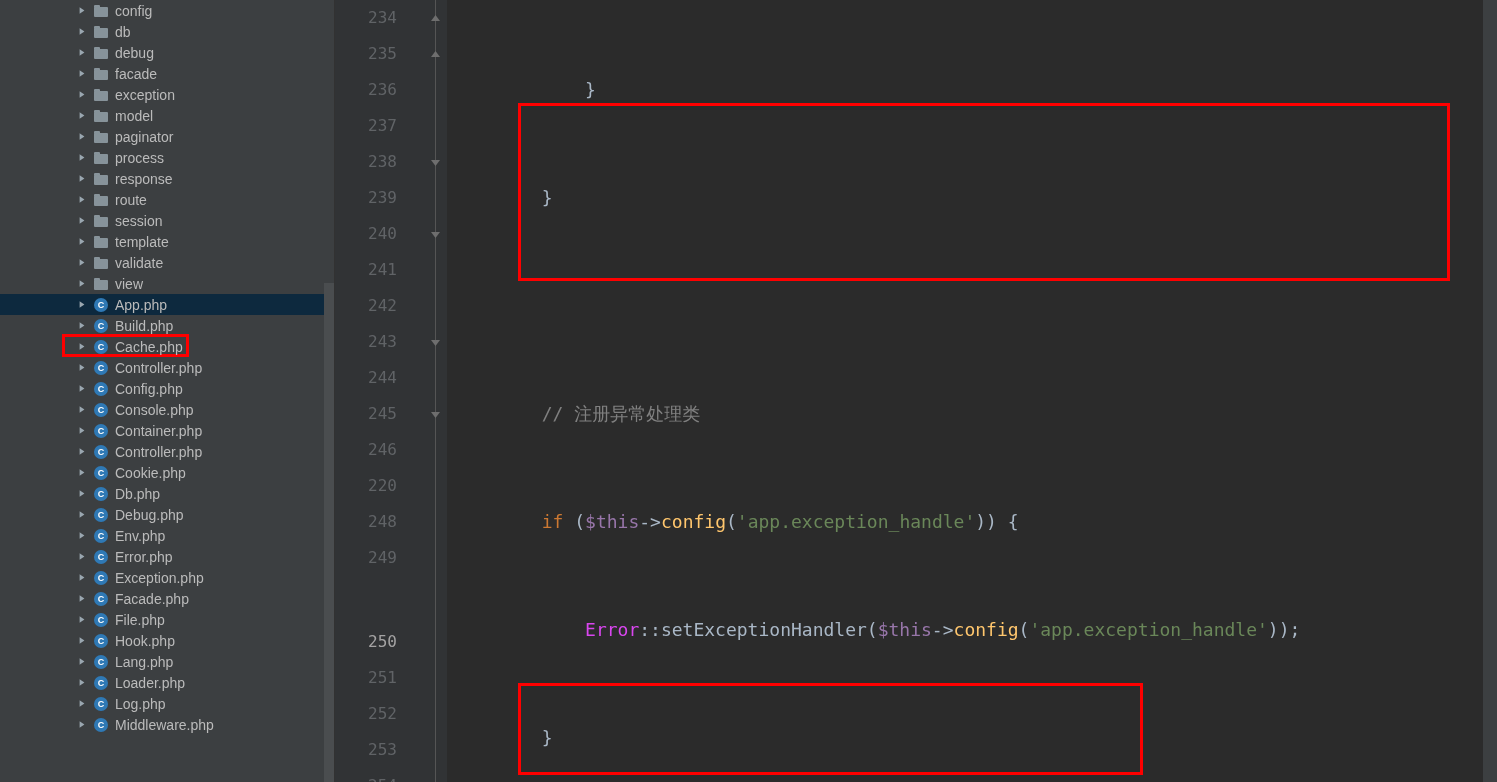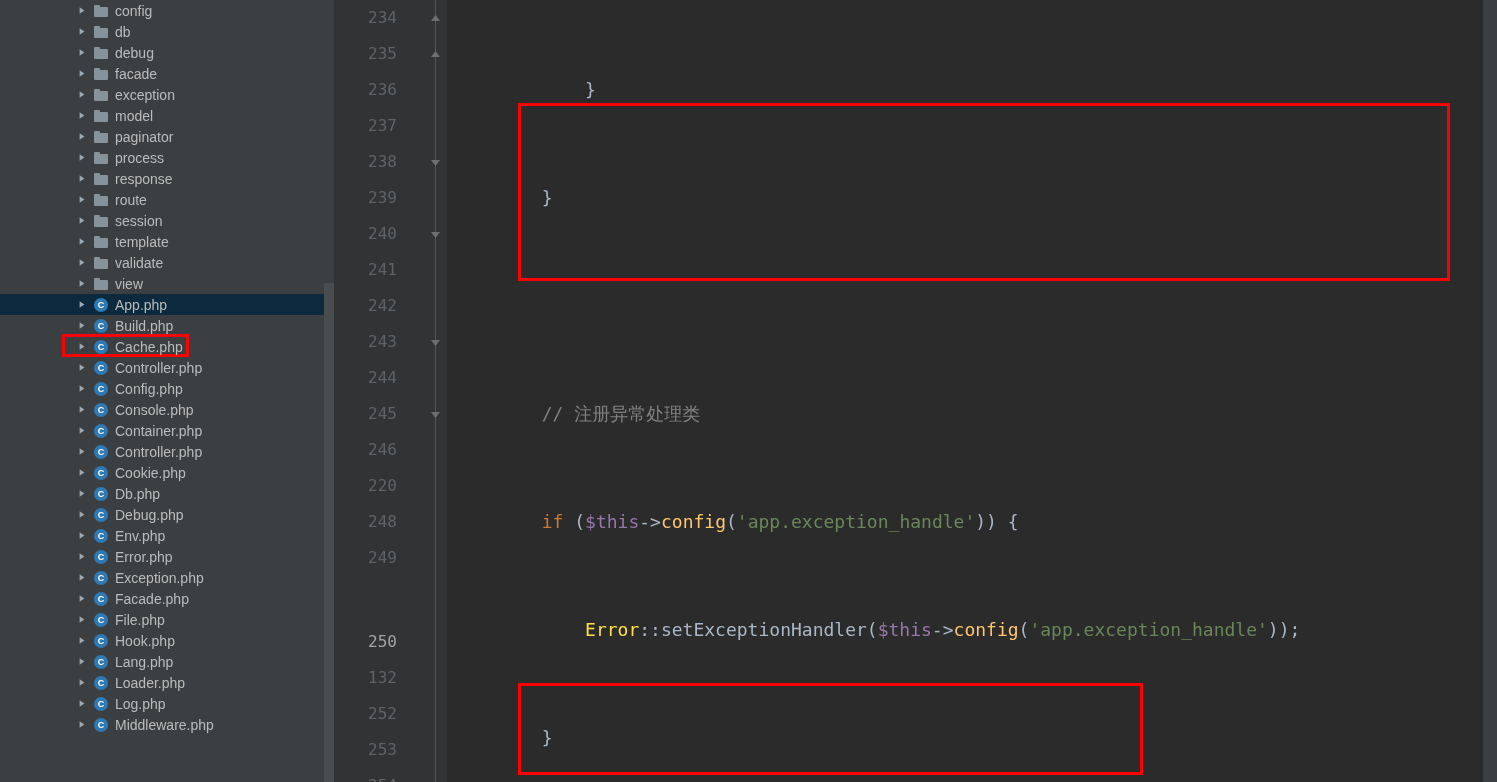--- a/index.html
+++ b/index.html
@@ -121,21 +121,21 @@
     font-family: Consolas, monospace;
     background: #2b2b2b;
   }
   .code .line { height: 36px; }
   .tok-kw    { color: #cc7832; }
   .tok-var   { color: #9876aa; }
   .tok-arrow { color: #a9b7c6; }
   .tok-fn    { color: #ffc66d; }
   .tok-str   { color: #6a8759; }
   .tok-op    { color: #a9b7c6; }
-  .tok-cls   { color: #fde047; }
+  .tok-cls   { color: #d946ef; }
   .tok-cmt   { color: #808080; }
   .tok-stat  { color: #a9b7c6; }
   .redbox {
     position: absolute;
     border: 3px solid red;
     pointer-events: none;
   }
 </style>
 </head>
 <body>
@@ -649,21 +649,21 @@
       <div class="ln">241</div>
       <div class="ln">242</div>
       <div class="ln">243</div>
       <div class="ln">244</div>
       <div class="ln">245</div>
       <div class="ln">246</div>
       <div class="ln">220</div>
       <div class="ln">248</div>
       <div class="ln">249</div>
       <div class="ln current">250</div>
-      <div class="ln">132</div>
+      <div class="ln">251</div>
       <div class="ln">252</div>
       <div class="ln">253</div>
       <div class="ln">254</div>
       <div class="ln">255</div>
     </div>
   <div class="fold-col" id="foldcol">
     <div class="vline"></div>
   <div class="fold-mark" style="top: 11px;"><svg viewBox="0 0 15 15">
           <path d="M3 10 L7.5 4 L12 10 Z" fill="#6e6e6e"></path>
         </svg></div>

